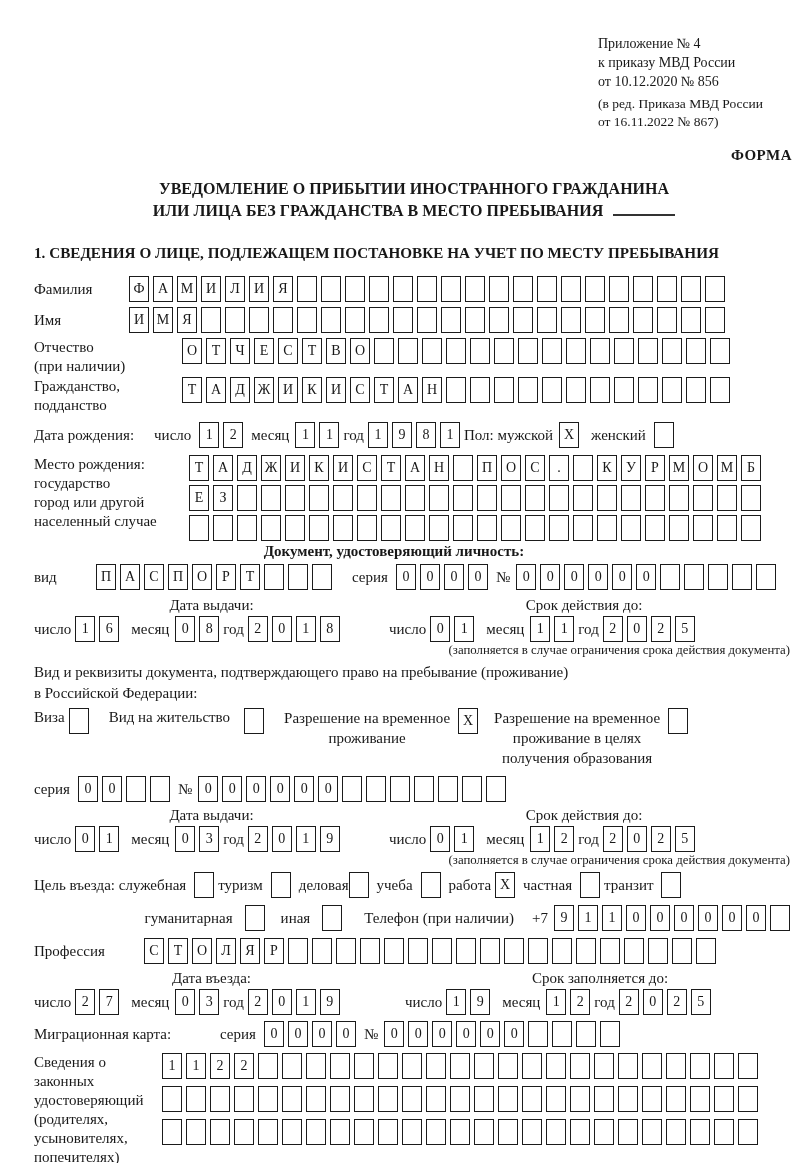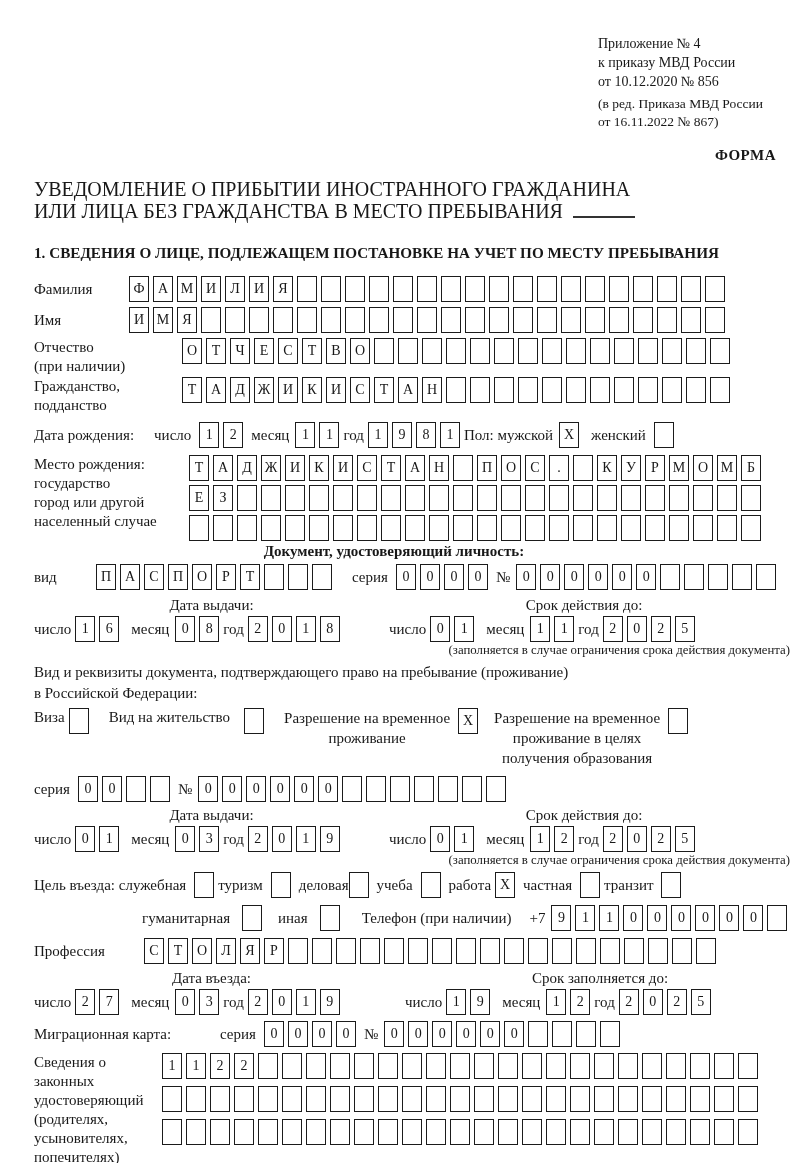--- a/index.html
+++ b/index.html
@@ -4,22 +4,22 @@
 <style>
   html,body{margin:0;padding:0;background:#ffffff;}
   .page{
     width:800px;height:1163px;box-sizing:border-box;
     padding:34px 6px 0 34px;background:#fff;overflow:hidden;
     font-family:"Liberation Serif","DejaVu Serif",serif;color:#181818;
   }
   .appendix{margin-left:auto;width:196px;font-size:14px;line-height:19px;}
   .appendix .small{font-size:13.5px;line-height:18px;}
   .gap4{height:4px;}
-  .forma{text-align:right;font-weight:bold;font-size:15px;margin:16px 18px 14px 0;letter-spacing:.5px;}
-  .title{font-weight:normal;font-size:20px;line-height:22px;margin-bottom:2px;}
+  .forma{text-align:right;font-weight:bold;font-size:15px;margin:16px 2px 14px 0;letter-spacing:.5px;}
+  .title{text-align:center;font-weight:bold;font-size:16px;line-height:22px;margin-bottom:2px;}
   .blank-line{display:inline-block;width:62px;border-bottom:2px solid #333;height:14px;margin-left:10px;}
   .section{font-weight:bold;font-size:15.2px;margin:22px 0 14px 0;}
   .frow{display:flex;align-items:center;margin-bottom:5px;}
   .top{align-items:flex-start;}
   .lbl{font-size:15px;line-height:19px;flex:none;}
   .cells{display:flex;flex:none;}
   .cell{
     display:inline-flex;align-items:center;justify-content:center;flex:0 0 auto;
     width:18px;height:24px;border:1.6px solid #1b1b1b;margin-right:4px;
     font-size:14px;background:#fff;
@@ -36,21 +36,21 @@
   .doc-header{text-align:center;font-weight:bold;font-size:15px;margin:2px 40px 4px 0;}
   .dates{display:flex;margin-bottom:0;}
   .dcol{flex:none;}
   .dcol-l{width:355px;}
   .dcol-r{width:390px;}
   .dhead{text-align:center;font-size:15px;line-height:18px;margin-bottom:2px;}
   .dfields{display:flex;align-items:center;}
   .note-right{font-size:12.8px;text-align:right;margin:1px 4px 4px 0;}
   .res-line{font-size:15px;line-height:21px;}
   .optText{font-size:15px;line-height:20px;text-align:center;flex:none;}
-  .indent105{margin-left:108px;}
+  .indent105{margin-left:86px;justify-content:flex-end;}
 </style>
 </head>
 <body>
 
 <div class="page">
 
   <div class="appendix">
     <div>Приложение № 4</div>
     <div>к приказу МВД России</div>
     <div>от 10.12.2020 № 856</div>

